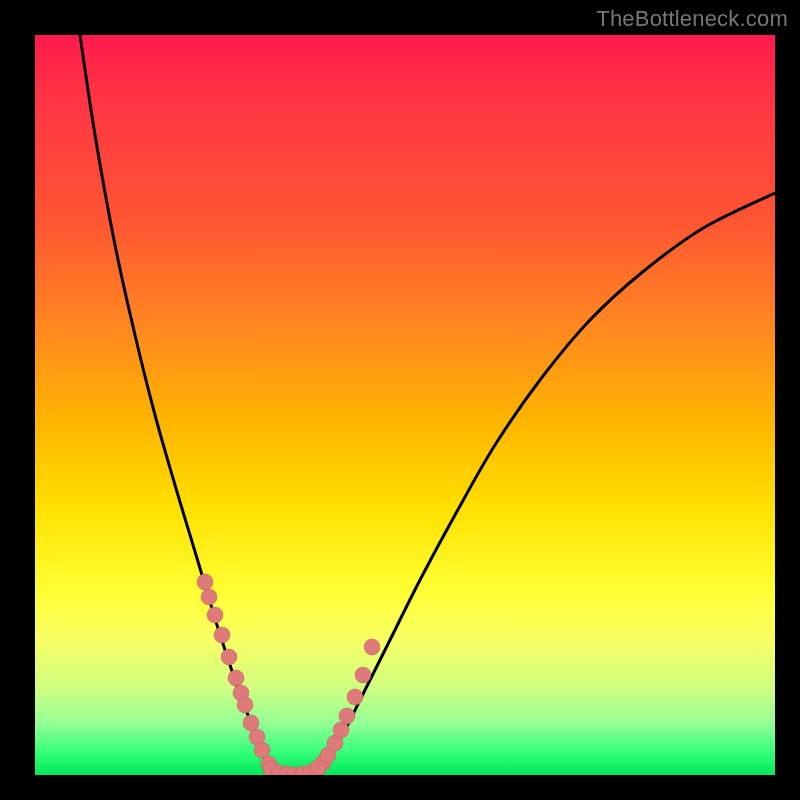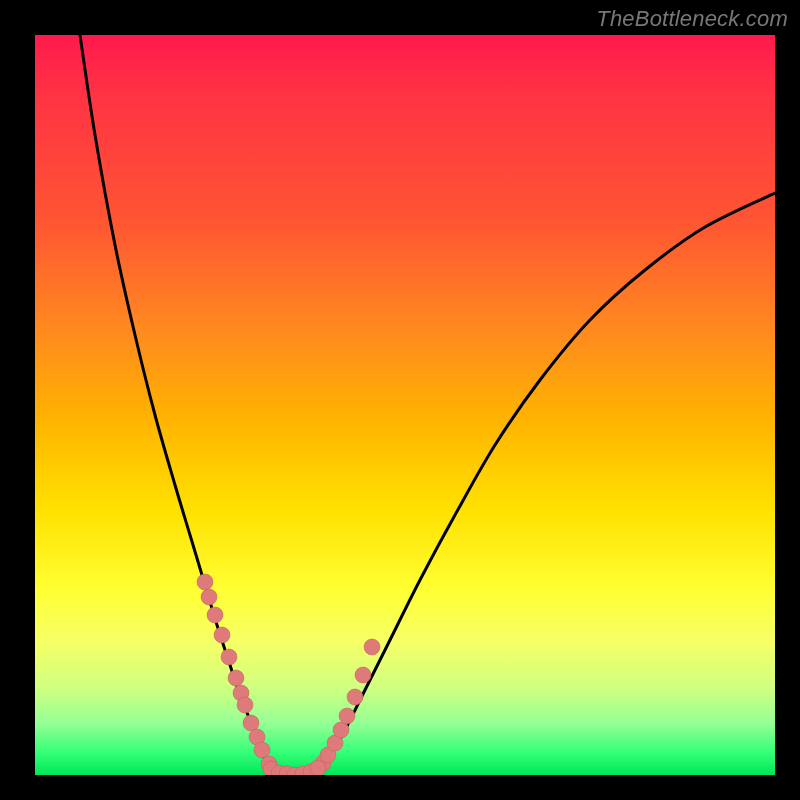--- a/index.html
+++ b/index.html
@@ -43,21 +43,20 @@
   }
   .watermark {
     position: absolute;
     top: 6px;
     right: 12px;
     color: #777;
     font-size: 22px;
     font-weight: 500;
     letter-spacing: 0.2px;
     user-select: none;
-    font-style: italic;
   }
   svg {
     position: absolute;
     left: 0;
     top: 0;
   }
 </style>
 </head>
 <body>
 

